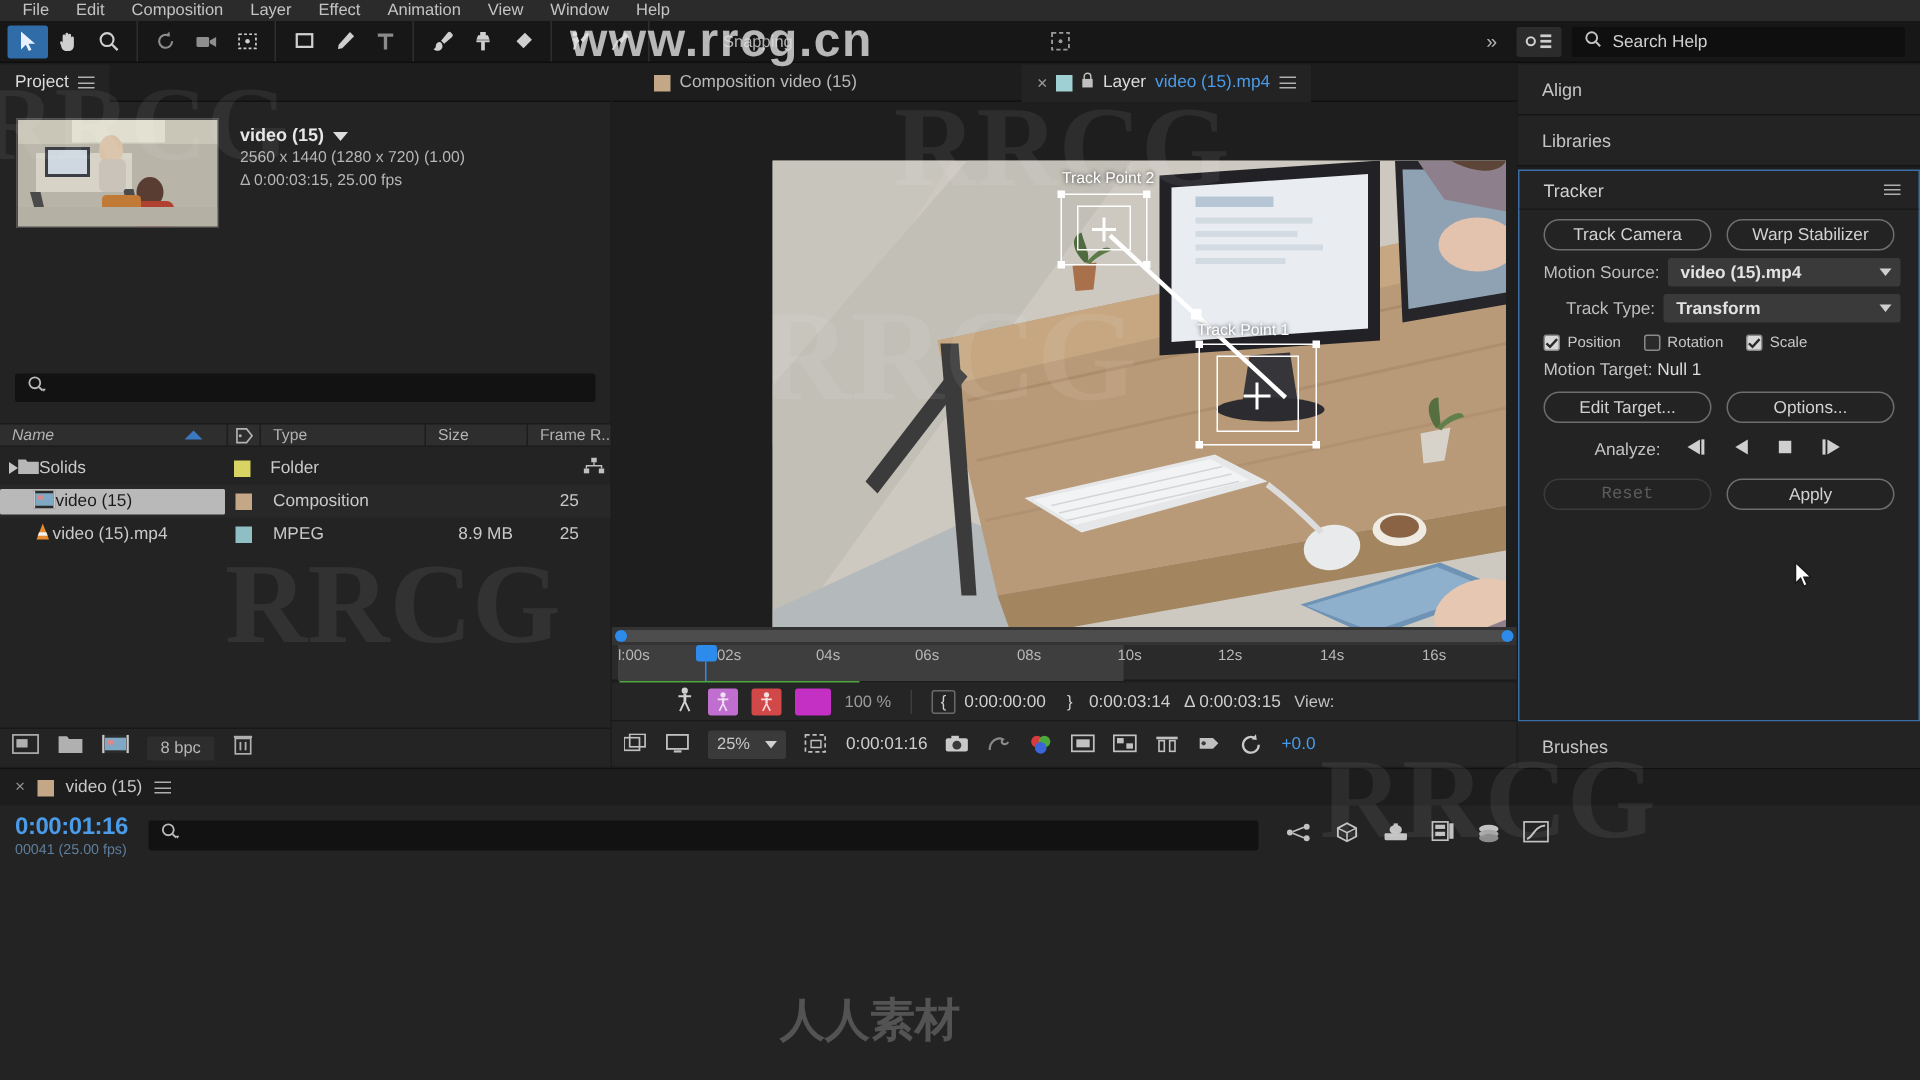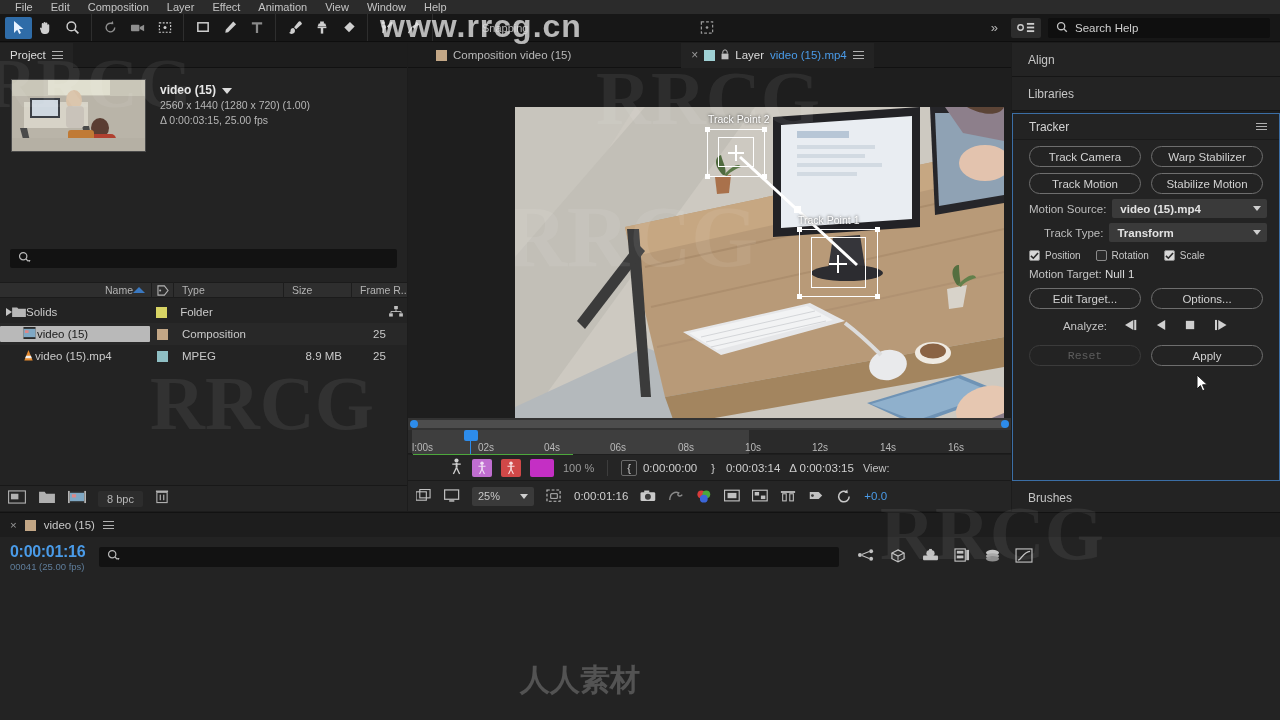--- a/index.html
+++ b/index.html
@@ -117,36 +117,36 @@
   .ruler {
     position: absolute; left: 0; top: 375px; width: 603px; height: 12px; background: #333;
   }
   .ruler .bar { position:absolute; left:4px; top:2px; right:4px; height:8px; background:#4d4d4d; border-radius:4px;}
   .ruler .cap { position:absolute; top:2px; width:8px; height:8px; background:#2d8ceb; border-radius:4px;}
   .timeruler {
     position: absolute; left: 0; top: 387px; width: 603px; height: 24px;
     background: #2a2a2a; border-bottom:1px solid #1a1a1a;
   }
   .tr-workarea { position:absolute; left:4px; top:0; width:337px; height:24px; background:#3e3e3e;}
-  .tr-tick { position:absolute; top:12px; font-size:10px; color:#b9b9b9; }
+  .tr-tick { position:absolute; top:2px; font-size:10px; color:#b9b9b9; }
   .tr-green { position:absolute; left:5px; top:24px; width:160px; height:3px; background:#4da83c;}
   .cti { position:absolute; top:0; width:14px; height:11px; background:#2d8ceb; border-radius:2px;}
   .cti .stem { position:absolute; left:6px; top:11px; width:1px; height:13px; background:#2d8ceb;}
 
   .vbar1 {
     position: absolute; left: 0; top: 412px; width: 603px; height: 26px;
     background: #252525; display: flex; align-items: center; gap: 9px; padding-left: 42px;
     font-size: 11px; color: #9a9a9a; border-bottom:1px solid #1a1a1a;
   }
   .vbar2 {
     position: absolute; left: 0; top: 438px; width: 603px; height: 30px;
     background: #252525; display: flex; align-items: center; gap: 12px; padding-left: 8px;
     font-size: 11px; color: #c6c6c6;
   }
-  .zoomsel { width: 62px; height: 19px; background: #3a3a3a; border-radius: 2px;
+  .zoomsel { width: 52px; height: 19px; background: #3a3a3a; border-radius: 2px;
              display:flex; align-items:center; justify-content:space-between; padding:0 6px; font-size:11px;}
   .tcode { font-size: 11.5px; color: #cfcfcf; }
   .mini { width:16px;height:16px;display:flex;align-items:center;justify-content:center;}
 
   
   #rdock { left: 1012px; top: 43px; width: 268px; height: 468px; background: #1d1d1d; }
   .collapsed-panel {
     height: 34px; background: #232323; border-bottom: 1px solid #151515;
     display: flex; align-items: center; padding-left: 16px; font-size: 12px; color: #c6c6c6;
   }
@@ -382,21 +382,21 @@
       <span>
         <svg width="13" height="13" viewBox="0 0 15 15">
             <circle cx="6" cy="6" r="4.2" fill="none" stroke="#b9b9b9" stroke-width="1.4"></circle>
             <line x1="9.2" y1="9.2" x2="12" y2="12" stroke="#b9b9b9" stroke-width="1.5"></line>
             <path d="M11.5 10.5 l3 0 l-1.5 2.4z" fill="#b9b9b9"></path>
           </svg>
       </span>
     </div>
 
     <div class="proj-colhead">
-      <div style="width:152px;display:flex;align-items:center;justify-content:flex-end;padding-right:6px;">
+      <div style="width:152px;display:flex;align-items:center;justify-content:space-between;padding-right:16px;font-style:italic;">
         <span>Name</span>
         <span style="display:inline-block;width:0;height:0;border-left:6px solid transparent;border-right:6px solid transparent;border-bottom:6px solid #3a78c0;"></span>
       </div>
       <div style="width:22px;display:flex;align-items:center;justify-content:center;padding-left:0;">
         <svg width="12" height="11" viewBox="0 0 13 12">
             <path d="M1 1h7l4 5-4 5H1z" fill="none" stroke="#b3b3b3" stroke-width="1.2"></path>
             <circle cx="3.4" cy="6" r="1.1" fill="#b3b3b3"></circle>
           </svg>
       </div>
       <div style="width:110px;">Type</div>
@@ -785,24 +785,20 @@
             <i></i>
             <i></i>
             <i></i>
           </span>
       </div>
 
       <div class="tk-row">
         <div class="pill">Track Camera</div>
         <div class="pill">Warp Stabilizer</div>
       </div>
-      <div class="tk-row">
-        <div class="pill">Track Motion</div>
-        <div class="pill">Stabilize Motion</div>
-      </div>
 
       <div class="sel-row">
         <span class="lab">Motion Source:</span>
         <span class="sel-box">
           <span>video (15).mp4</span>
           <span class="chevd"></span>
         </span>
       </div>
       <div class="sel-row" style="padding-left:31px;">
         <span class="lab">Track Type:</span>

